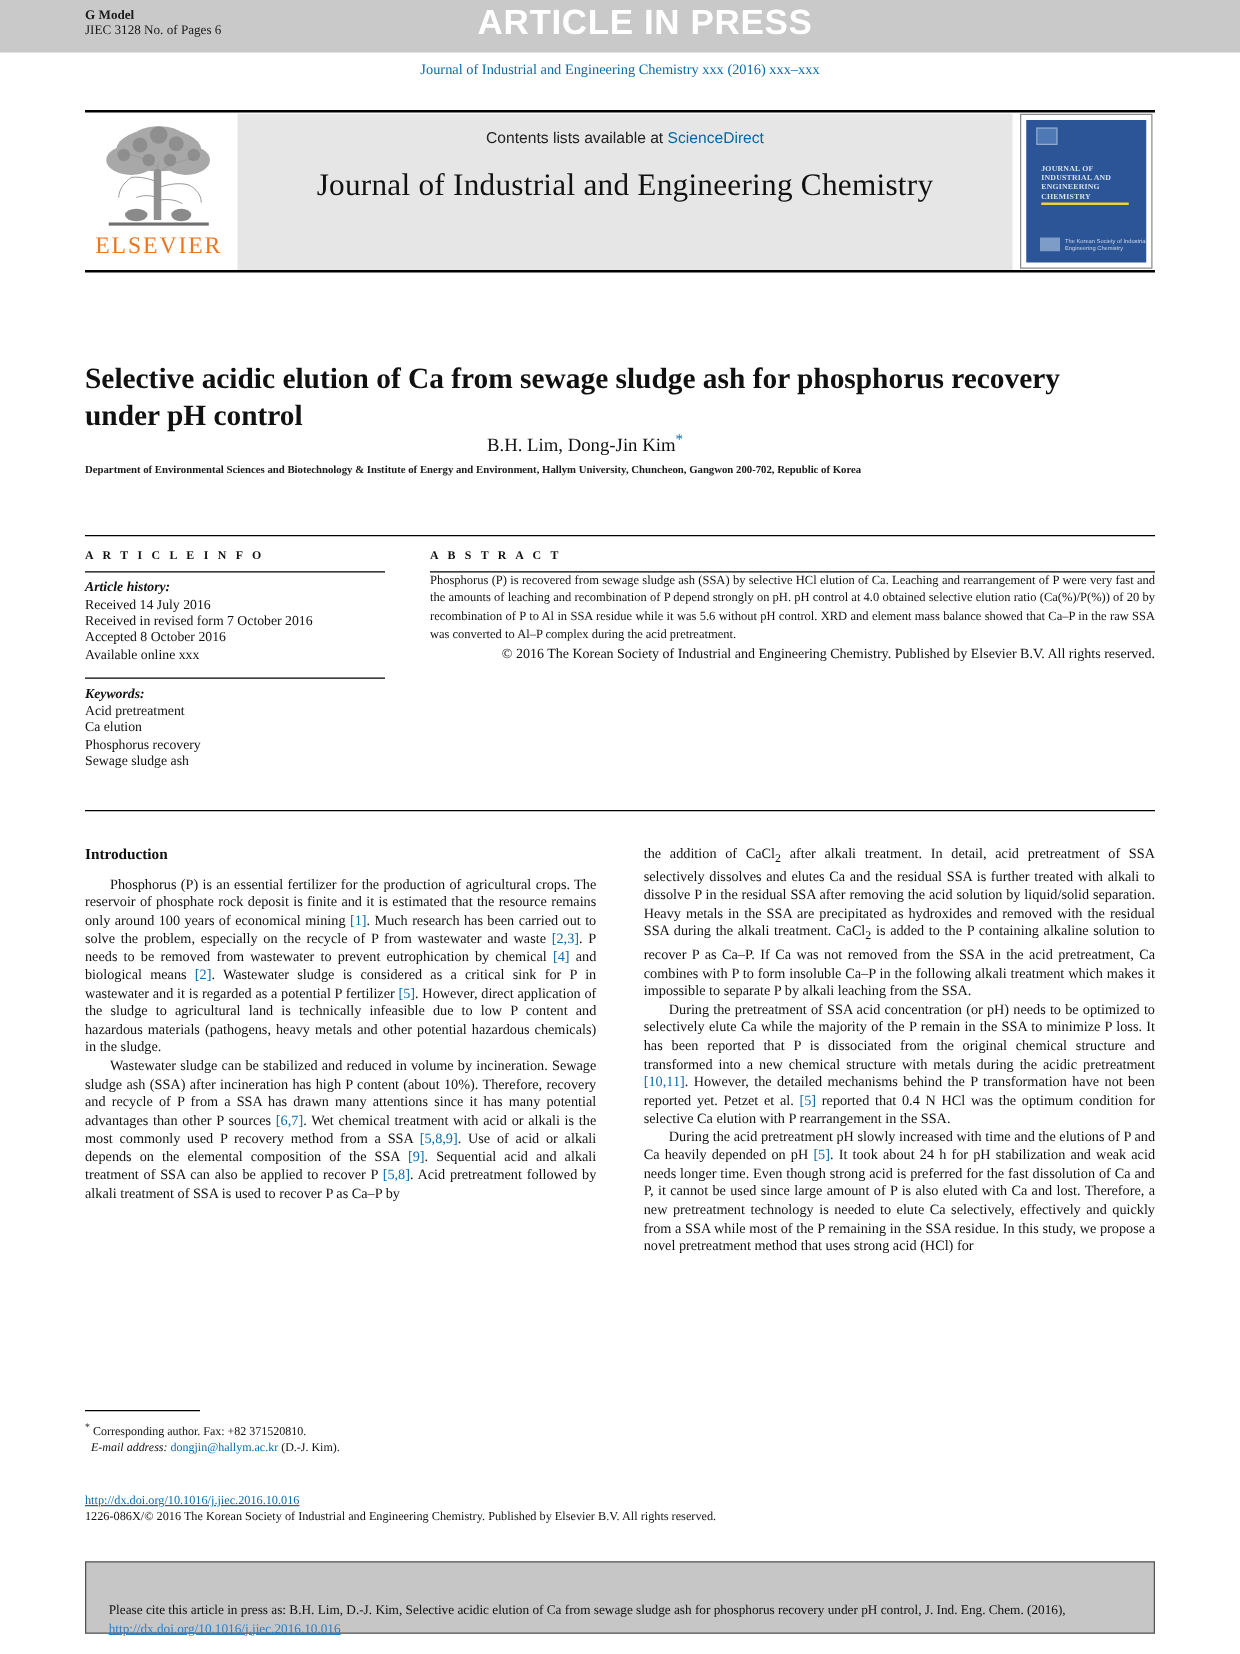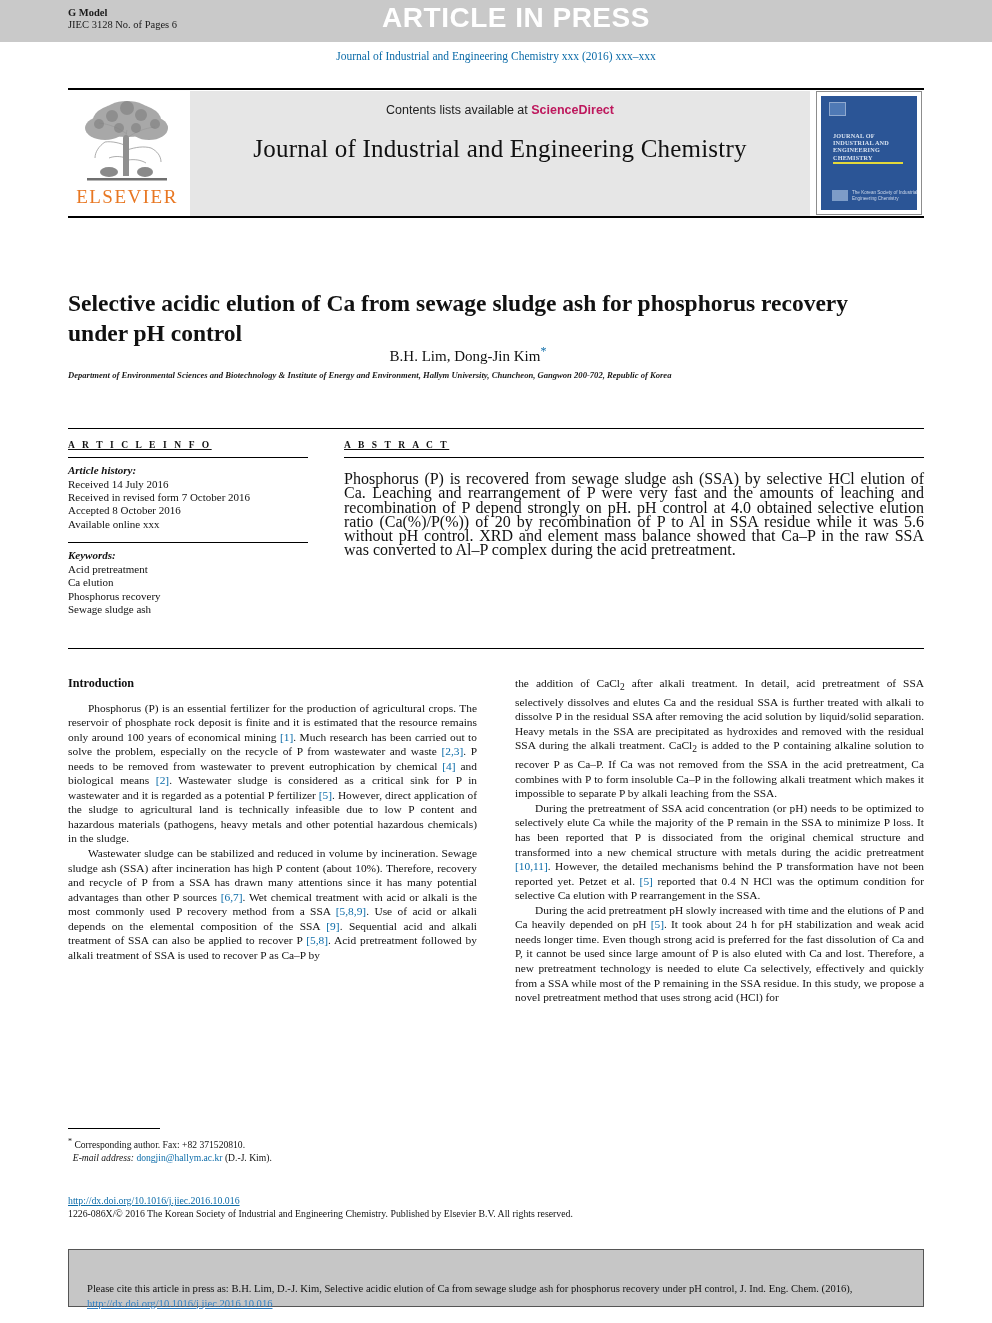--- a/index.html
+++ b/index.html
@@ -77,21 +77,21 @@
     width: 620px; height: 125px;
     background: #e6e6e6;
     text-align: center;
   }
   .mc-contents {
     margin-top: 12px;
     font-family: "Liberation Sans", sans-serif;
     font-size: 12.5px;
     color: #222;
   }
-  .mc-contents .sd { color: #be185d; font-weight: bold; }
+  .mc-contents .sd { color: #0369a1; }
   .mc-title {
     margin-top: 18px;
     font-family: "Liberation Serif", serif;
     font-size: 25px;
     color: #111;
     letter-spacing: 0.2px;
   }
   .mc-home {
     margin-top: 17px;
     font-family: "Liberation Sans", sans-serif;
@@ -185,21 +185,20 @@
     font-size: 15px;
     color: #111;
     text-align: center;
   }
   .authors .star { color: #0b6ba8; font-size: 12px; vertical-align: super; }
   .affil {
     position: absolute;
     left: 68px; top: 369px;
     width: 856px;
     font-family: "Liberation Serif", serif;
-    font-style: italic;
     font-weight: bold;
     font-size: 8.6px;
     line-height: 12px;
     color: #1a1a1a;
   }
 
   
   .sec-rule-top {
     position: absolute; left: 68px; top: 428px;
     width: 856px; height: 1.2px; background: #000;
@@ -209,21 +208,20 @@
   }
   .abscol {
     position: absolute; left: 344px; top: 440px; width: 580px;
   }
   .kicker {
     font-family: "Liberation Serif", serif;
     font-weight: bold;
     font-size: 9.5px;
     letter-spacing: 2.6px;
     color: #111;
-    text-decoration: underline;
   }
   .kicker-rule {
     margin-top: 7px;
     height: 1.2px; background: #000;
   }
   .hist {
     margin-top: 6px;
     font-size: 11px;
     line-height: 13.4px;
     color: #111;
@@ -231,22 +229,21 @@
   .hist .lbl { font-style: italic; font-weight: bold; margin-top: 20px; }
   .kw-rule { margin-top: 11px; height: 1.2px; background: #000; }
   .kw {
     margin-top: 6px;
     font-size: 11px;
     line-height: 13.4px;
     color: #111;
   }
   .kw .lbl { font-style: italic; font-weight: bold; }
   .abstract {
-    margin-top: 14px;
-    font-size: 16px;
+    font-size: 10px;
     line-height: 14.2px;
     text-align: justify;
     color: #111;
   }
   .copyline {
     margin-top: 1px;
     font-size: 11.2px;
     line-height: 14.2px;
     text-align: justify;
     text-align-last: right;
@@ -420,20 +417,21 @@
     <span>Ca elution</span><br>
     <span>Phosphorus recovery</span><br>
     <span>Sewage sludge ash</span>
   </div>
 </div>
 
 <div class="abscol">
   <div class="kicker">A B S T R A C T</div>
   <div class="kicker-rule"></div>
   <div class="abstract">Phosphorus (P) is recovered from sewage sludge ash (SSA) by selective HCl elution of Ca. Leaching and rearrangement of P were very fast and the amounts of leaching and recombination of P depend strongly on pH. pH control at 4.0 obtained selective elution ratio (Ca(%)/P(%)) of 20 by recombination of P to Al in SSA residue while it was 5.6 without pH control. XRD and element mass balance showed that Ca–P in the raw SSA was converted to Al–P complex during the acid pretreatment.</div>
+  <div class="copyline">© 2016 The Korean Society of Industrial and Engineering Chemistry. Published by Elsevier B.V. All rights reserved.</div>
 </div>
 
 <div class="sec-rule-bot"></div>
 
 <div class="col left">
   <div class="h2">Introduction</div>
 
   <p>
     <span>Phosphorus (P) is an essential fertilizer for the production of agricultural crops. The reservoir of phosphate rock deposit is finite and it is estimated that the resource remains only around 100 years of economical mining </span><span class="ref">[1]</span><span>. Much research has been carried out to solve the problem, especially on the recycle of P from wastewater and waste </span><span class="ref">[2,3]</span><span>. P needs to be removed from wastewater to prevent eutrophication by chemical </span><span class="ref">[4]</span><span> and biological means </span><span class="ref">[2]</span><span>. Wastewater sludge is considered as a critical sink for P in wastewater and it is regarded as a potential P fertilizer </span><span class="ref">[5]</span><span>. However, direct application of the sludge to agricultural land is technically infeasible due to low P content and hazardous materials (pathogens, heavy metals and other potential hazardous chemicals) in the sludge.</span>
   </p>

